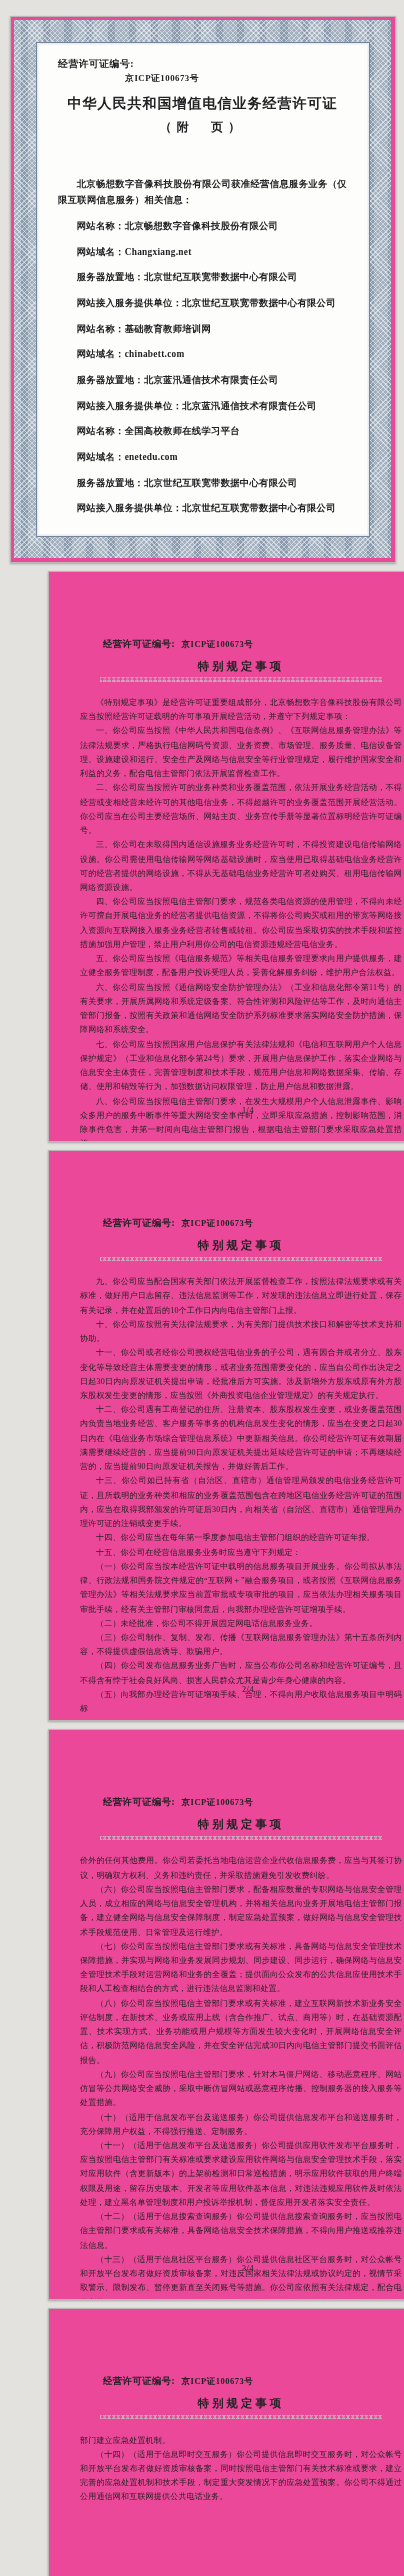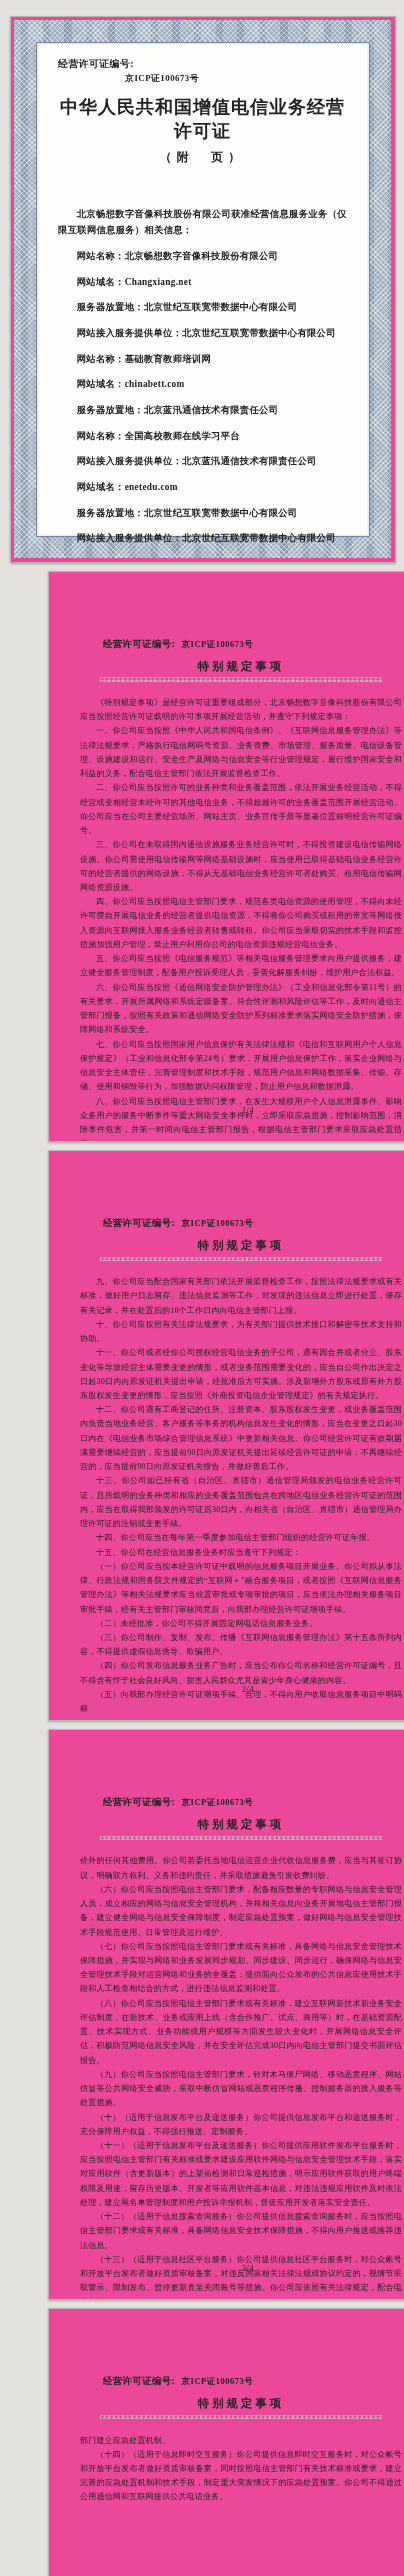--- a/index.html
+++ b/index.html
@@ -32,21 +32,21 @@
     position:absolute;inset:25px;
     background:#fdfdfb;
     border:0.5px solid #75849a;
     box-shadow:0 0 0 1.5px #e7eaee inset;
     padding:15.5px 21.6px;
     box-sizing:border-box;
   }
   .cert-lic-label{font-size:9.8px;font-weight:700;letter-spacing:0.5px;}
   .cert-lic-num{font-size:8.8px;font-weight:600;margin:2.1px 0 0 67px;letter-spacing:0.5px;}
   .cert-title{
-    text-align:center;font-size:18px;font-weight:700;
+    text-align:center;font-size:14px;font-weight:700;
     letter-spacing:1px;margin-top:10.3px;
   }
   .cert-subtitle{
     text-align:center;font-size:12px;font-weight:700;
     letter-spacing:5.2px;margin-top:5.2px;
   }
   .cert-intro{
     margin-top:40px;font-size:9.3px;font-weight:600;
     line-height:1.75;text-indent:2em;text-align:justify;letter-spacing:0.3px;
   }
@@ -100,23 +100,23 @@
     <div class="cert-intro">北京畅想数字音像科技股份有限公司获准经营信息服务业务（仅限互联网信息服务）相关信息：</div>
 
     <div class="cert-field"><span>网站名称：</span><span>北京畅想数字音像科技股份有限公司</span></div>
     <div class="cert-field"><span>网站域名：</span><span>Changxiang.net</span></div>
     <div class="cert-field"><span>服务器放置地：</span><span>北京世纪互联宽带数据中心有限公司</span></div>
     <div class="cert-field"><span>网站接入服务提供单位：</span><span>北京世纪互联宽带数据中心有限公司</span></div>
 
     <div class="cert-field"><span>网站名称：</span><span>基础教育教师培训网</span></div>
     <div class="cert-field"><span>网站域名：</span><span>chinabett.com</span></div>
     <div class="cert-field"><span>服务器放置地：</span><span>北京蓝汛通信技术有限责任公司</span></div>
+    <div class="cert-field"><span>网站接入服务提供单位：</span><span>北京蓝汛通信技术有限责任公司</span></div>
+
     <div class="cert-field"><span>网站名称：</span><span>全国高校教师在线学习平台</span></div>
-
-    <div class="cert-field"><span>网站接入服务提供单位：</span><span>北京蓝汛通信技术有限责任公司</span></div>
     <div class="cert-field"><span>网站域名：</span><span>enetedu.com</span></div>
     <div class="cert-field"><span>服务器放置地：</span><span>北京世纪互联宽带数据中心有限公司</span></div>
     <div class="cert-field"><span>网站接入服务提供单位：</span><span>北京世纪互联宽带数据中心有限公司</span></div>
   </div>
 </div>
 
 <div class="page ppage" id="page2">
   <div class="lic-line">
     <span class="lic-label">经营许可证编号:</span>
     <span class="lic-num">京ICP证100673号</span>

